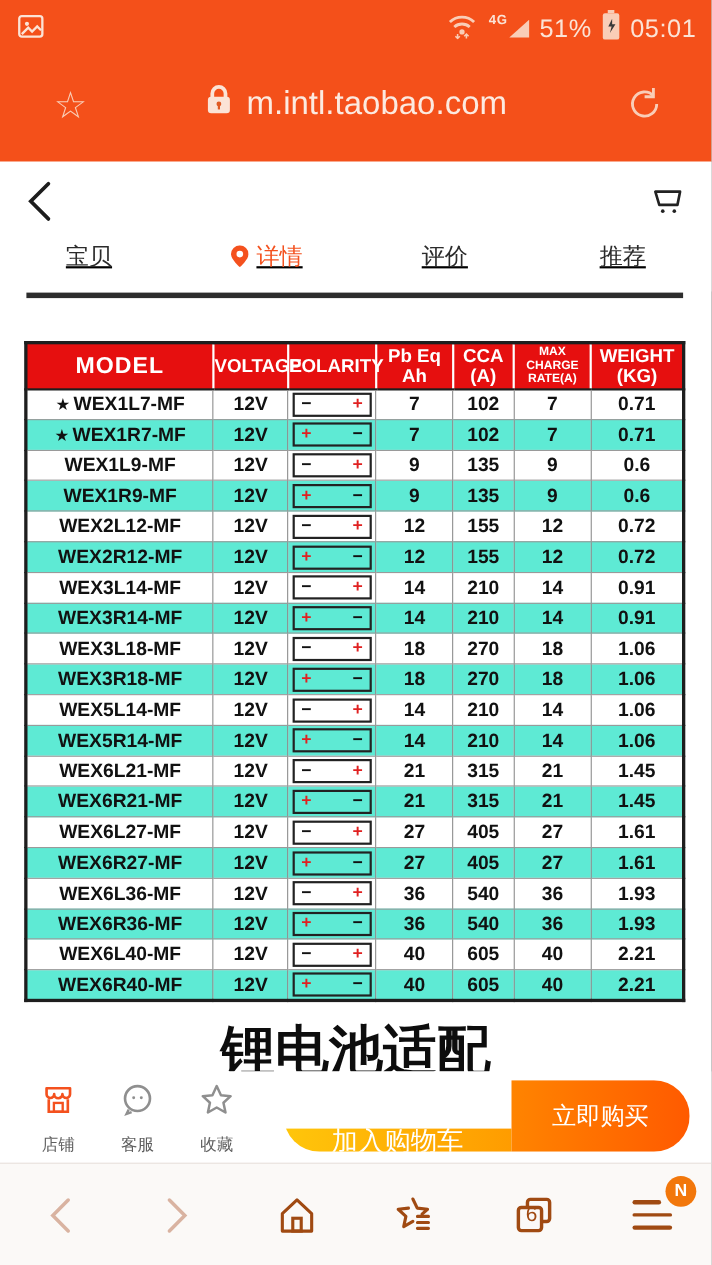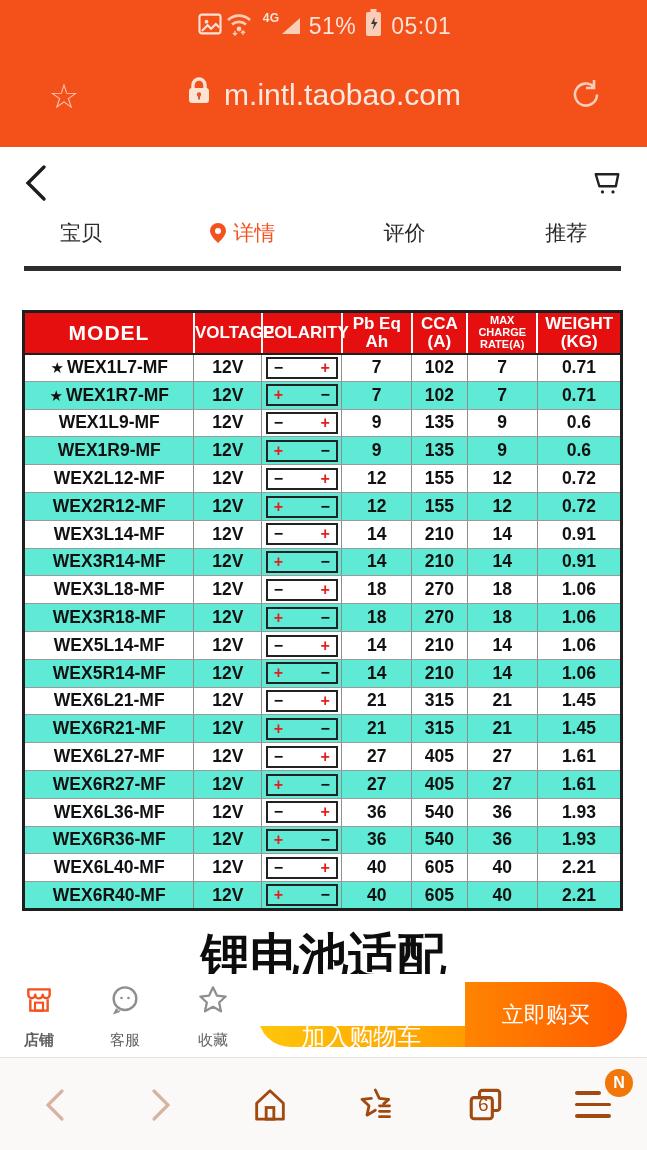--- a/index.html
+++ b/index.html
@@ -2,38 +2,38 @@
 <html><head>
 <meta charset="utf-8">
 <style>
   html,body{margin:0;padding:0;background:#888;}
   #screen{position:relative;width:647px;height:1150px;background:#fff;overflow:hidden;
           font-family:"Liberation Sans","DejaVu Sans",sans-serif;margin:0 auto;}
 
   
   .top-block{position:absolute;top:0;left:0;width:647px;height:147px;background:#F4501A;}
   .status-bar{position:absolute;top:0;left:0;width:647px;height:52px;display:flex;
-              align-items:center;justify-content:center;padding:0 14px;box-sizing:border-box;
+              align-items:center;justify-content:space-between;padding:0 14px;box-sizing:border-box;
               color:#FBE3D6;}
   .sb-right{display:flex;align-items:center;gap:9px;font-size:23px;font-weight:400;letter-spacing:.5px;}
   .sb-net{display:flex;align-items:flex-end;gap:2px;}
   .fourg{font-size:12px;font-weight:700;transform:translateY(-9px);}
   .sig-tri{width:0;height:0;border-left:18px solid transparent;border-bottom:16px solid #F9CDB7;}
   .url-row{position:absolute;top:52px;left:0;width:647px;height:95px;display:flex;align-items:center;}
   .url-center{position:absolute;left:0;right:0;top:0;bottom:10px;display:flex;align-items:center;
               justify-content:center;gap:12px;color:#FCEAE0;font-size:30px;}
   .urlbar-btn{position:absolute;top:22px;width:44px;height:44px;display:flex;align-items:center;justify-content:center;}
   .star-glyph{font-size:34px;color:#F9CDB7;line-height:1;}
 
   
   .page-nav{position:absolute;top:147px;left:0;width:647px;height:118px;background:#fff;}
   .back-btn{position:absolute;top:14px;left:22px;width:40px;height:44px;display:flex;align-items:center;}
   .cart-btn{position:absolute;top:12px;right:18px;width:44px;height:44px;display:flex;align-items:center;justify-content:center;}
   .tab-row{position:absolute;top:60px;left:0;width:647px;height:52px;display:grid;
-           grid-template-columns:1fr 1fr 1fr 1fr;align-items:center;}
+           grid-template-columns:1fr 1fr 1fr 1fr;align-items:center;text-decoration:underline;}
   .tab{display:flex;align-items:center;justify-content:center;gap:7px;font-size:21px;color:#2b2b2b;}
   .tab.active{color:#F4511E;}
   .black-bar{position:absolute;top:266px;left:24px;width:597px;height:5px;background:#2D2D2D;}
 
   
   .spec{position:absolute;top:310px;left:22px;width:601px;border-collapse:collapse;
         table-layout:fixed;border:3px solid #1E1E1E;}
   .spec th:nth-child(1),.spec td:nth-child(1){width:28.8%;}
   .spec th:nth-child(2),.spec td:nth-child(2){width:11.3%;}
   .spec th:nth-child(3),.spec td:nth-child(3){width:13.4%;}
@@ -446,38 +446,38 @@
           <td>605</td>
           <td>40</td>
           <td>2.21</td>
         </tr>
       </tbody>
   </table>
 
   <div class="section-title">锂电池适配</div>
 
   <div class="action-bar">
-    <span class="mini-btn" style="left:2px;font-weight:bold;">
+    <span class="mini-btn" style="left:16px;">
       <svg width="32" height="32" viewBox="0 0 24 24">
           <path d="M4 4 h16 v4 a2.6 2.6 0 0 1 -5.2 0 a2.6 2.6 0 0 1 -5.6 0 a2.6 2.6 0 0 1 -5.2 0 z" fill="none" stroke="#F4511E" stroke-width="1.8" stroke-linejoin="round"></path>
           <path d="M5.5 11.5 V20 h13 v-8.5" fill="none" stroke="#F4511E" stroke-width="1.8"></path>
           <rect x="9" y="14" width="6" height="6" fill="none" stroke="#F4511E" stroke-width="1.6"></rect>
         </svg>
       <span class="lbl">店铺</span>
     </span>
     <span class="mini-btn" style="left:88px;">
       <svg width="32" height="32" viewBox="0 0 24 24">
           <circle cx="12" cy="11" r="8.5" fill="none" stroke="#8f8f8f" stroke-width="1.8"></circle>
           <circle cx="9.4" cy="10.5" r="1" fill="#8f8f8f"></circle>
           <circle cx="14.6" cy="10.5" r="1" fill="#8f8f8f"></circle>
           <path d="M6 18.5 L4.5 21.5 8 20.3" fill="none" stroke="#8f8f8f" stroke-width="1.6"></path>
         </svg>
       <span class="lbl">客服</span>
     </span>
-    <span class="mini-btn" style="left:176px;">
+    <span class="mini-btn" style="left:160px;">
       <svg width="32" height="32" viewBox="0 0 24 24">
           <path d="M12 2.5 l2.9 6.2 6.6.7 -4.9 4.5 1.4 6.6 -6-3.4 -6 3.4 1.4-6.6 -4.9-4.5 6.6-.7 z" fill="none" stroke="#8f8f8f" stroke-width="1.7" stroke-linejoin="round"></path>
         </svg>
       <span class="lbl">收藏</span>
     </span>
     <span class="cta">
       <span class="cta-left">加入购物车</span>
       <span class="cta-right">立即购买</span>
     </span>
   </div>

